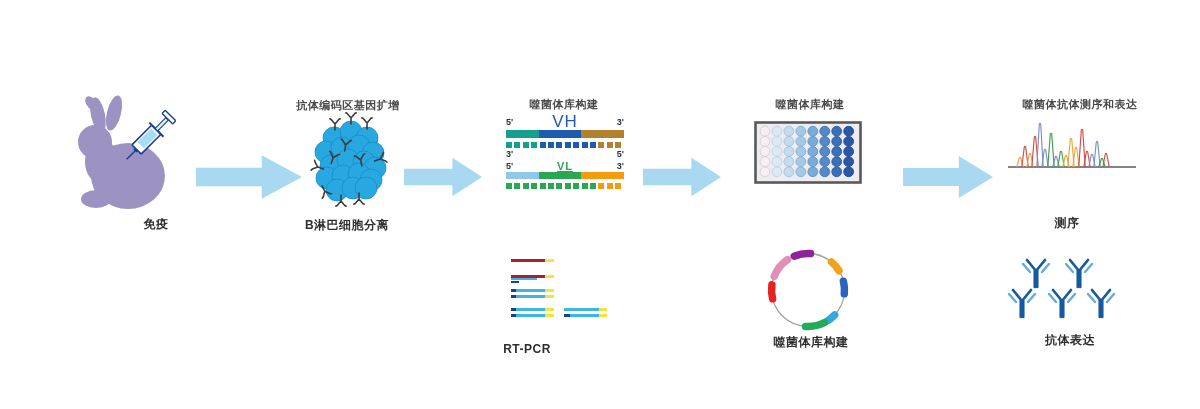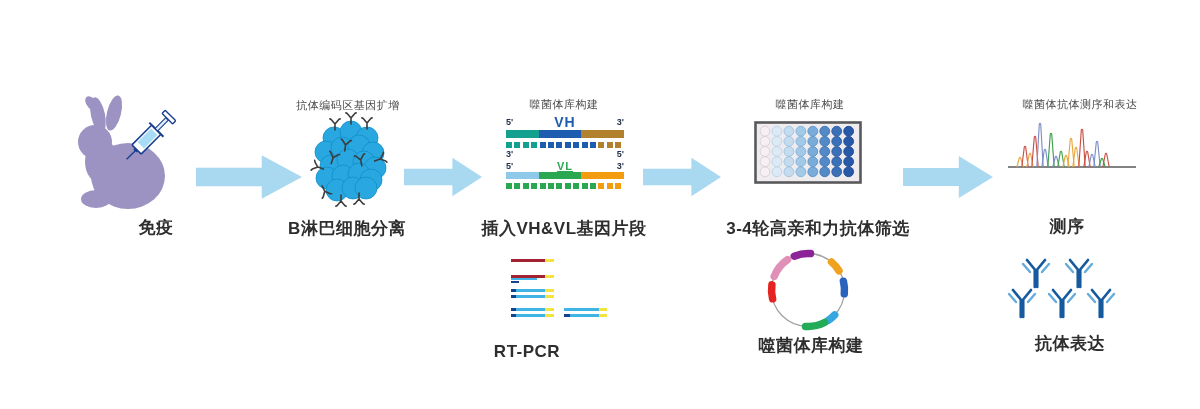--- a/index.html
+++ b/index.html
@@ -1,29 +1,29 @@
 <!DOCTYPE html>
 <html><head>
 <meta charset="utf-8">
 <style>
   html,body{margin:0;padding:0;background:#fff;}
   .canvas{position:relative;width:1200px;height:409px;background:#ffffff;overflow:hidden;
           font-family:"Liberation Sans",sans-serif;}
   .abs{position:absolute;}
   svg.abs{display:block;}
-  .title{position:absolute;transform:translateX(-50%);font-size:11px;font-weight:400;
+  .title{position:absolute;transform:translateX(-50%);font-size:11px;font-weight:700;
          color:#4a4a4a;letter-spacing:0.5px;white-space:nowrap;}
-  .caption{position:absolute;transform:translateX(-50%);font-size:17px;font-weight:700;
+  .caption{position:absolute;transform:translateX(-50%);font-size:12px;font-weight:700;
            color:#2e2e2e;letter-spacing:0.5px;white-space:nowrap;text-align:right;}
   
   .gene{position:absolute;left:506px;top:116px;width:118px;}
   .gene .labels{display:flex;justify-content:space-between;align-items:center;height:12px;
                 font-size:9px;font-weight:700;color:#23324a;}
   .gene .labels.mid{height:11px;margin-top:1px;}
-  .vh-name{color:#1d5cae;font-size:14px;font-weight:700;letter-spacing:1px;}
+  .vh-name{color:#1d5cae;font-size:17px;font-weight:400;letter-spacing:1px;}
   .vl-name{color:#29a751;font-size:11px;font-weight:700;letter-spacing:1px;text-decoration:underline;}
   .bar{display:flex;height:7.5px;}
   .bar span{height:100%;display:block;}
   .mt2{margin-top:2px;}
   .dash-row{display:flex;gap:2.4px;margin-top:4px;}
   .dash-row span{width:6px;height:6px;display:block;}
   
   #rtpcr{position:absolute;left:506px;top:256px;width:130px;height:76px;}
   .band{position:absolute;display:flex;height:2.6px;}
   .band span{height:100%;display:block;}
@@ -158,21 +158,20 @@
         <span style="background: rgb(41, 167, 81);"></span>
         <span style="background: rgb(41, 167, 81);"></span>
         <span style="background: rgb(41, 167, 81);"></span>
         <span style="background: rgb(41, 167, 81);"></span>
         <span style="background: rgb(41, 167, 81);"></span>
         <span style="background: rgb(243, 156, 16);"></span>
         <span style="background: rgb(243, 156, 16);"></span>
         <span style="background: rgb(243, 156, 16);"></span>
       </div>
   </div>
-  <div class="caption" style="left:564px;top:217px">插入VH&amp;VL基因片段</div>
 
   <div id="rtpcr">
       <div class="band" style="left: 5px; top: 3px;">
         <span style="width: 34px; background: rgb(163, 35, 51);"></span>
         <span style="width: 9px; background: rgb(244, 226, 62);"></span>
       </div>
       <div class="band" style="left: 5px; top: 19px;">
         <span style="width: 34px; background: rgb(163, 35, 51);"></span>
         <span style="width: 9px; background: rgb(244, 226, 62);"></span>
       </div>
@@ -257,21 +256,20 @@
         <circle cx="82.70" cy="30.50" r="4.9" fill="#3a70b8" stroke="#2c5ca4" stroke-width="0.9"></circle>
         <circle cx="82.70" cy="40.65" r="4.9" fill="#3a70b8" stroke="#2c5ca4" stroke-width="0.9"></circle>
         <circle cx="82.70" cy="50.80" r="4.9" fill="#3a70b8" stroke="#2c5ca4" stroke-width="0.9"></circle>
         <circle cx="94.65" cy="10.20" r="4.9" fill="#2858a8" stroke="#1e4690" stroke-width="0.9"></circle>
         <circle cx="94.65" cy="20.35" r="4.9" fill="#2858a8" stroke="#1e4690" stroke-width="0.9"></circle>
         <circle cx="94.65" cy="30.50" r="4.9" fill="#2858a8" stroke="#1e4690" stroke-width="0.9"></circle>
         <circle cx="94.65" cy="40.65" r="4.9" fill="#2858a8" stroke="#1e4690" stroke-width="0.9"></circle>
         <circle cx="94.65" cy="50.80" r="4.9" fill="#2858a8" stroke="#1e4690" stroke-width="0.9"></circle>
       </g>
   </svg>
-  <div class="caption" style="left:818px;top:217px">3-4轮高亲和力抗体筛选</div>
 
   <svg class="abs" style="left:765px;top:247px" width="86" height="86" viewBox="0 0 86 86">
     <g id="plasmid">
         <circle cx="43" cy="43" r="36.5" fill="none" stroke="#a3a3a3" stroke-width="1.3"></circle>
         <path d="M29.3,9.2 A36.5,36.5 0 0 1 45.5,6.6" fill="none" stroke="#8c2399" stroke-width="7.5" stroke-linecap="round"></path>
         <path d="M66.5,15.0 A36.5,36.5 0 0 1 74.0,23.7" fill="none" stroke="#f0a21e" stroke-width="7.5" stroke-linecap="round"></path>
         <path d="M78.4,34.2 A36.5,36.5 0 0 1 79.3,46.8" fill="none" stroke="#2a63bd" stroke-width="7.5" stroke-linecap="round"></path>
         <path d="M69.7,67.9 A36.5,36.5 0 0 1 62.9,73.6" fill="none" stroke="#37a7e1" stroke-width="7.5" stroke-linecap="round"></path>
         <path d="M59.6,75.5 A36.5,36.5 0 0 1 40.5,79.4" fill="none" stroke="#23ab57" stroke-width="7.5" stroke-linecap="round"></path>
         <path d="M7.6,51.8 A36.5,36.5 0 0 1 6.9,37.9" fill="none" stroke="#e52421" stroke-width="7.5" stroke-linecap="round"></path>

